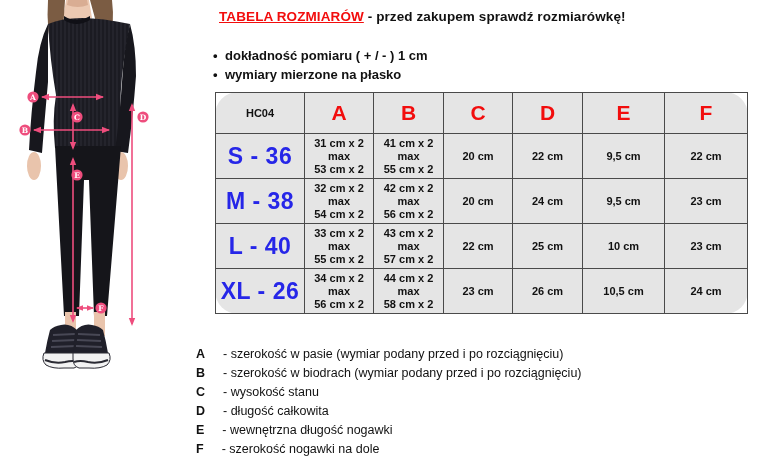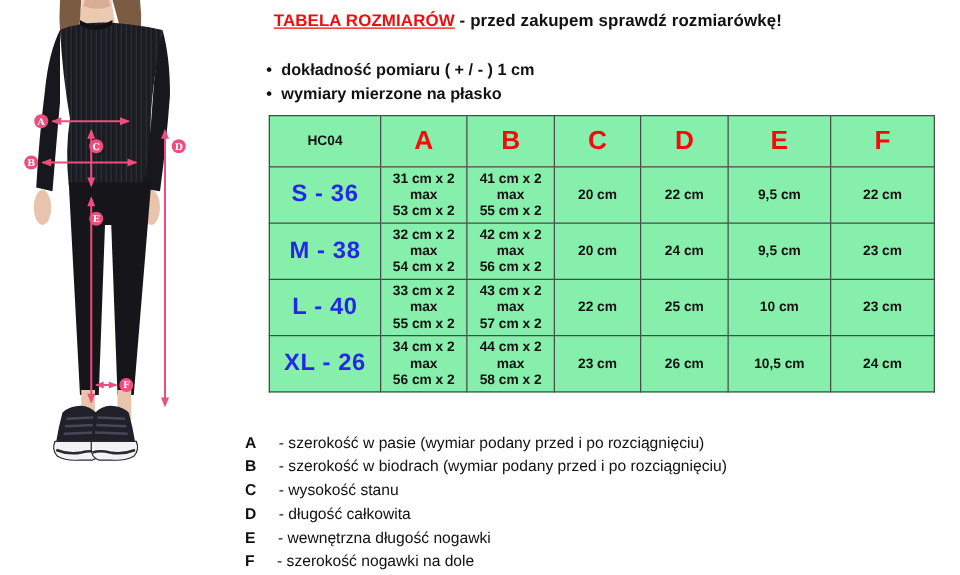--- a/index.html
+++ b/index.html
@@ -12,30 +12,30 @@
   
   .header{position:absolute;left:196px;top:9px;width:565px;}
   .title-line{font-size:13.5px;font-weight:bold;color:#111;letter-spacing:.1px;}
   .title-red{color:#f20d0d;text-decoration:underline;margin-left:23px;}
   .bullets{margin-top:22px;}
   .bullet-line{position:relative;font-size:13px;font-weight:bold;line-height:19px;padding-left:29px;}
   .bullet-line::before{content:"\2022";position:absolute;left:17px;top:0;font-size:13px;}
   
   table.size-table{
     position:absolute;left:215px;top:92px;border-collapse:collapse;table-layout:fixed;
-    width:532px;background:#86efac;
+    width:532px;background:#e5e5e5;border-radius:23px;
   }
   .size-table th,.size-table td{
     border:1px solid #4a4a4a;text-align:center;vertical-align:middle;padding:0;
   }
   .size-table tr.hdr{height:41px;}
   .size-table tr.row{height:45px;}
   th.code{font-size:11px;font-weight:bold;color:#111;}
   th.col{font-size:21px;font-weight:bold;color:#f20d0d;}
-  td.size{font-size:19px;font-weight:bold;color:#2626e8;letter-spacing:.5px;}
+  td.size{font-size:23px;font-weight:bold;color:#2626e8;letter-spacing:.5px;}
   td.cell{font-size:11px;font-weight:bold;color:#111;white-space:pre-line;line-height:13px;text-align:center;}
   
   .legend{position:absolute;left:196px;top:345px;font-size:12.5px;color:#111;}
   .legend-line{line-height:19px;}
   .legend-letter{font-weight:bold;}
   .legend-text{margin-left:18px;}
 </style>
 </head>
 <body>
 

